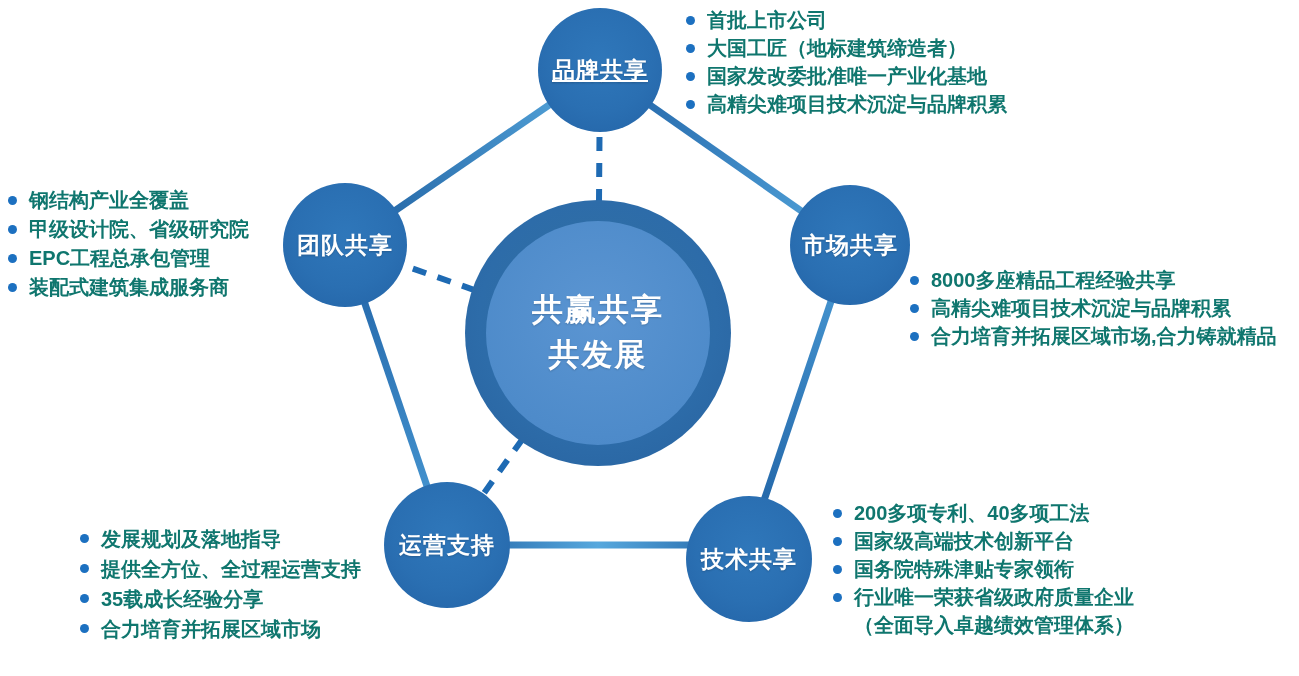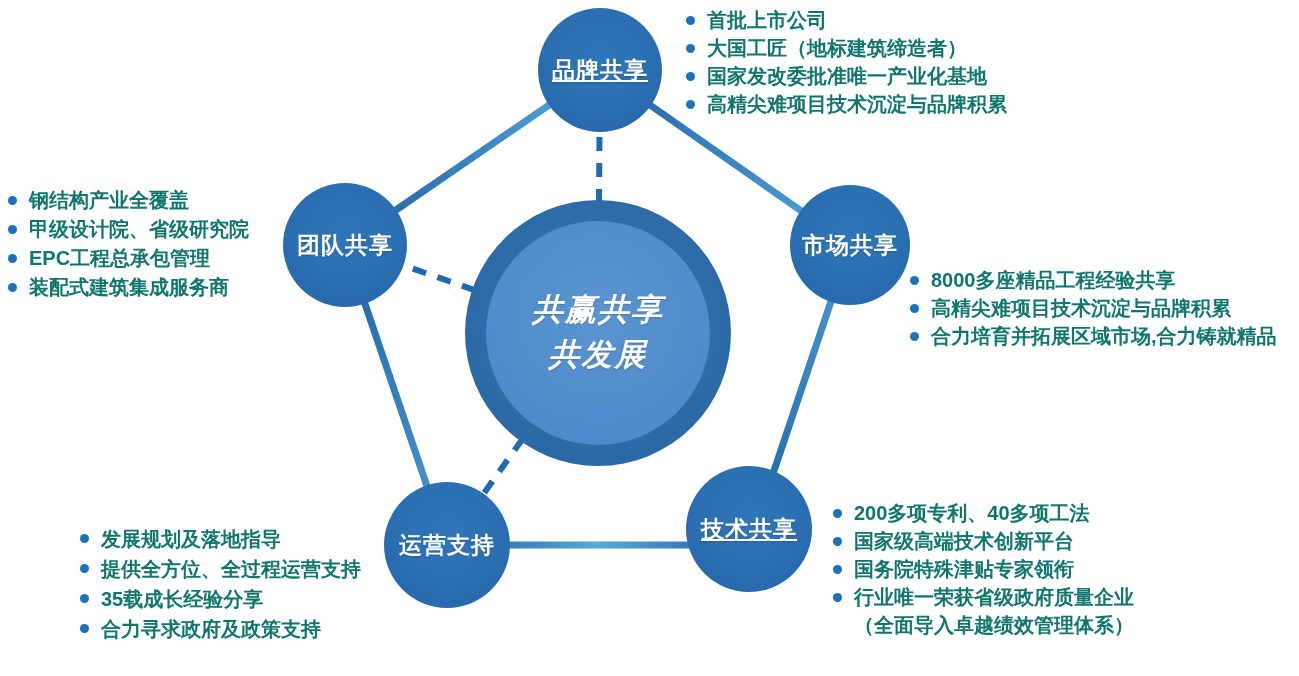--- a/index.html
+++ b/index.html
@@ -11,21 +11,21 @@
   .node{
     position:absolute;z-index:2;border-radius:50%;
     display:flex;align-items:center;justify-content:center;
     background:radial-gradient(circle at 50% 42%, #2f77ba 0%, #2a6fb2 55%, #2363a6 100%);
     color:#ffffff;font-weight:bold;font-size:23px;letter-spacing:1px;
     text-shadow:0 1px 2px rgba(0,0,0,0.18);
   }
   .center-outer{
     position:absolute;z-index:2;left:465px;top:200px;width:266px;height:266px;border-radius:50%;
     background:radial-gradient(circle at 50% 45%, #32719f 0%, #2d6ca9 60%, #27619e 100%);
-    display:flex;align-items:center;justify-content:center;font-style:italic;
+    display:flex;align-items:center;justify-content:center;
   }
   .center-inner{
     width:224px;height:224px;border-radius:50%;
     background:radial-gradient(circle at 50% 42%, #5b95d2 0%, #4e8bca 70%, #4a86c6 100%);
     display:flex;align-items:center;justify-content:center;
   }
   .center-label{
     color:#ffffff;font-weight:bold;font-size:31px;line-height:1.45;
     text-align:center;white-space:pre-line;letter-spacing:2px;
     text-shadow:0 1px 2px rgba(0,0,0,0.18);
@@ -96,21 +96,21 @@
   </div>
   <div class="node" style="left:283px;top:183px;width:124px;height:124px;">
     <span>团队共享</span>
   </div>
   <div class="node" style="left:790px;top:185px;width:120px;height:120px;">
     <span>市场共享</span>
   </div>
   <div class="node" style="left:384px;top:482px;width:126px;height:126px;">
     <span>运营支持</span>
   </div>
-  <div class="node" style="left:686px;top:466px;width:126px;height:126px;text-decoration:underline;">
+  <div class="node" style="left:686px;top:496px;width:126px;height:126px;">
     <span>技术共享</span>
   </div>
 
   <ul class="blist" style="left:686px;top:6px;">
     <li>
         <span class="dot"></span>
         <span class="txt">首批上市公司</span>
       </li>
     <li>
         <span class="dot"></span>
@@ -168,21 +168,21 @@
     <li>
         <span class="dot"></span>
         <span class="txt">提供全方位、全过程运营支持</span>
       </li>
     <li>
         <span class="dot"></span>
         <span class="txt">35载成长经验分享</span>
       </li>
     <li>
         <span class="dot"></span>
-        <span class="txt">合力寻求政府及政策支持</span>
+        <span class="txt">合力培育并拓展区域市场</span>
       </li>
   </ul>
 
   <ul class="blist" style="left:833px;top:499px;">
     <li>
         <span class="dot"></span>
         <span class="txt">200多项专利、40多项工法</span>
       </li>
     <li>
         <span class="dot"></span>

